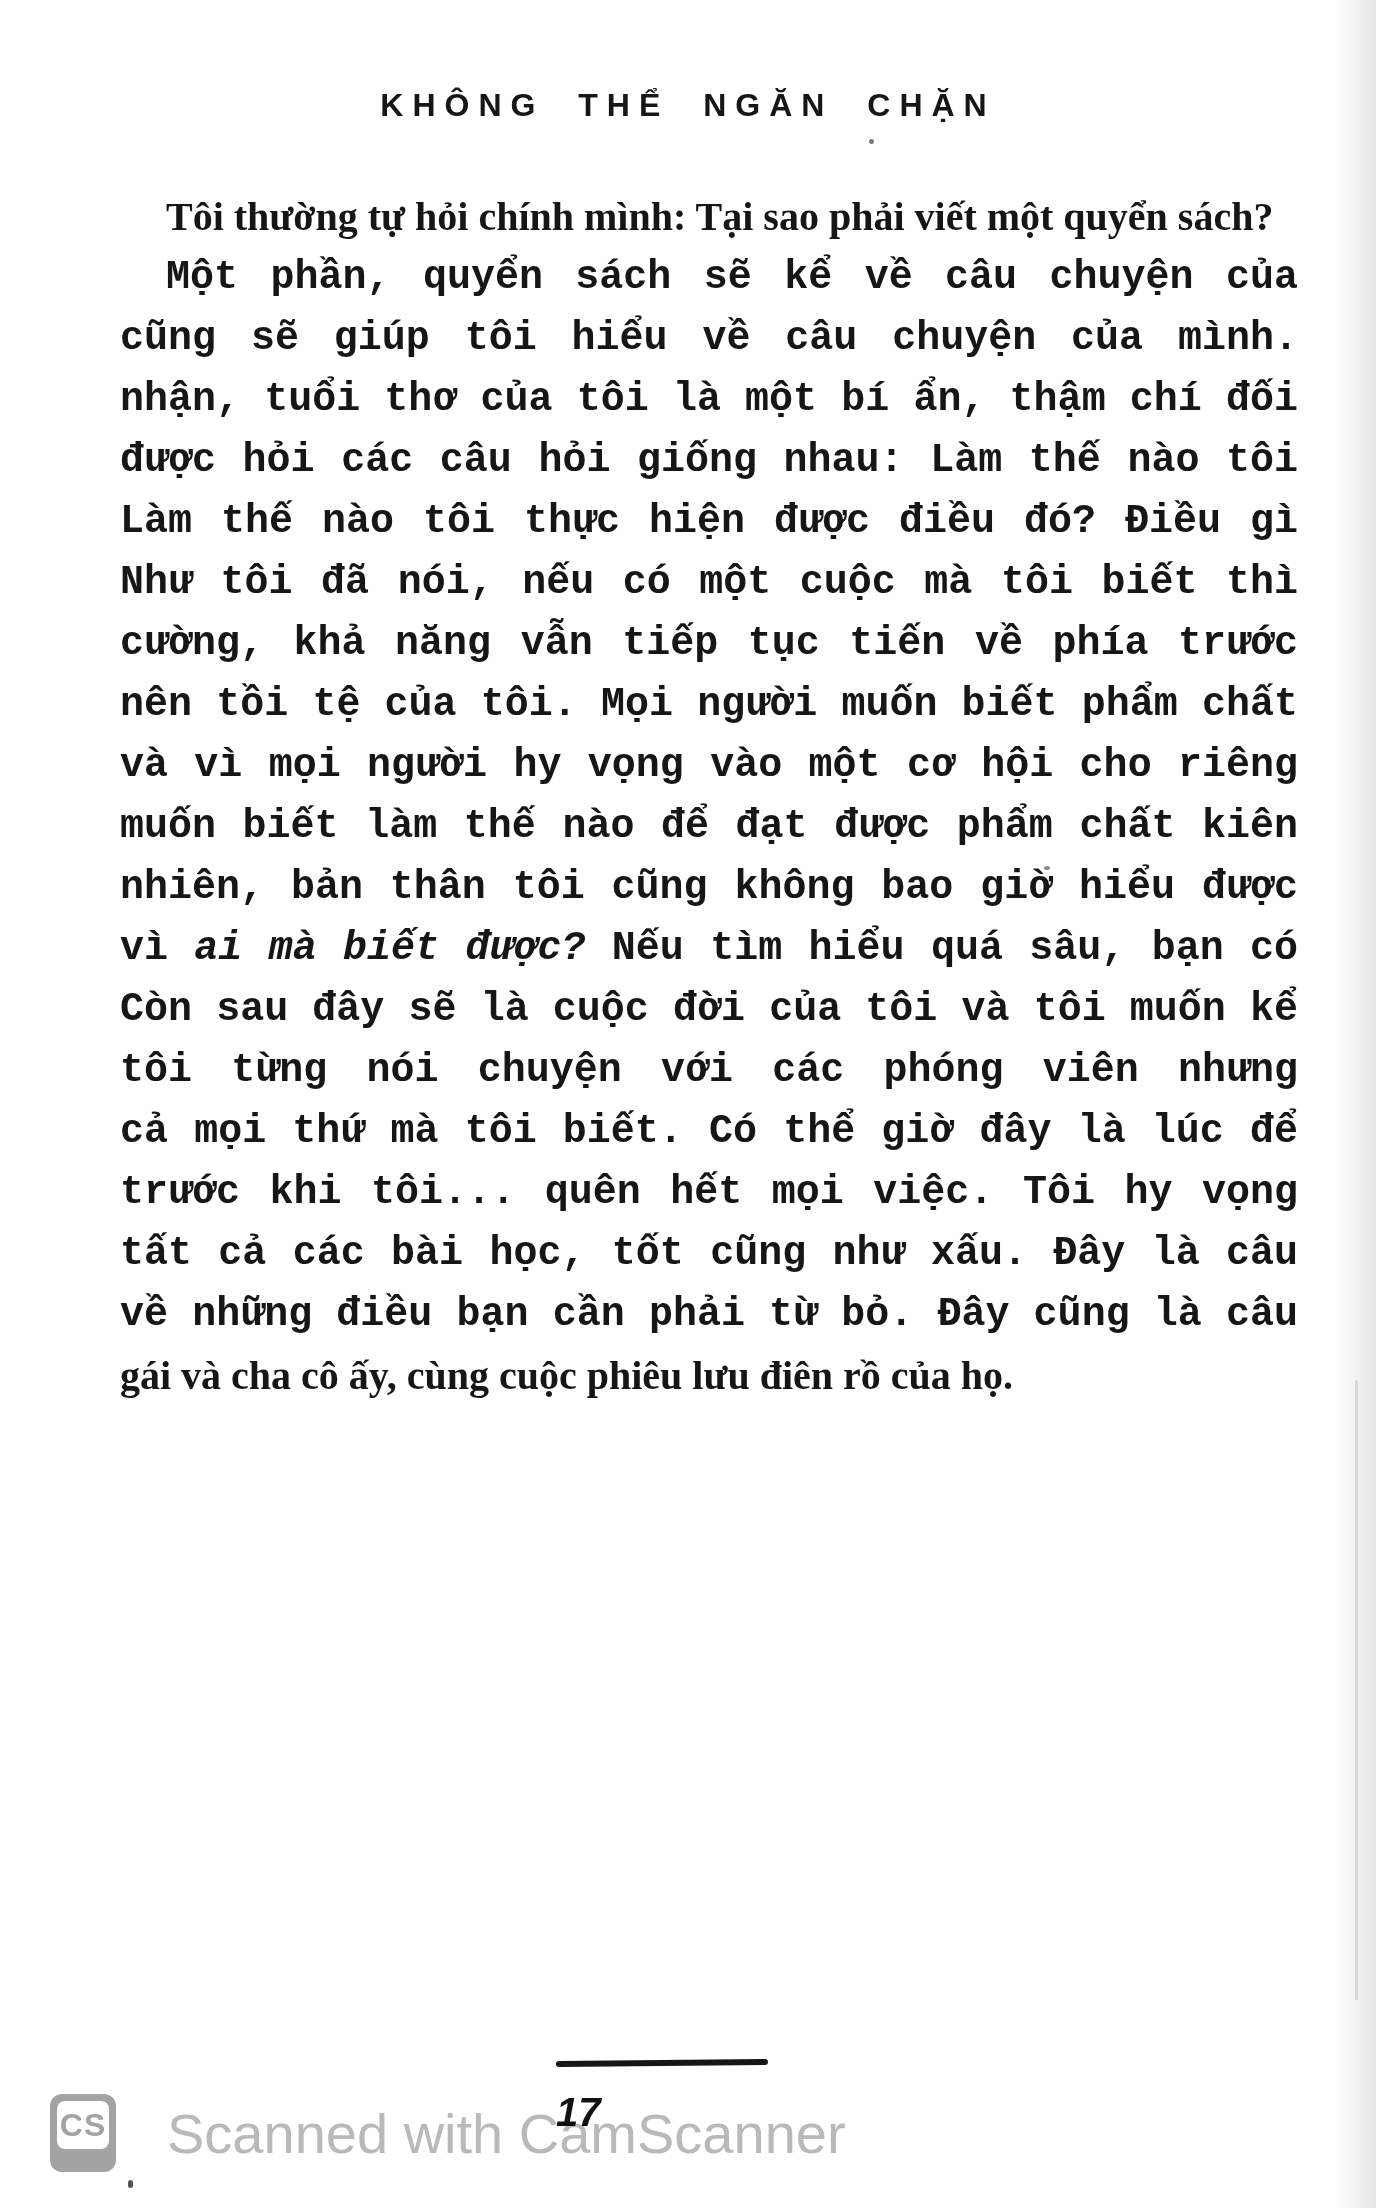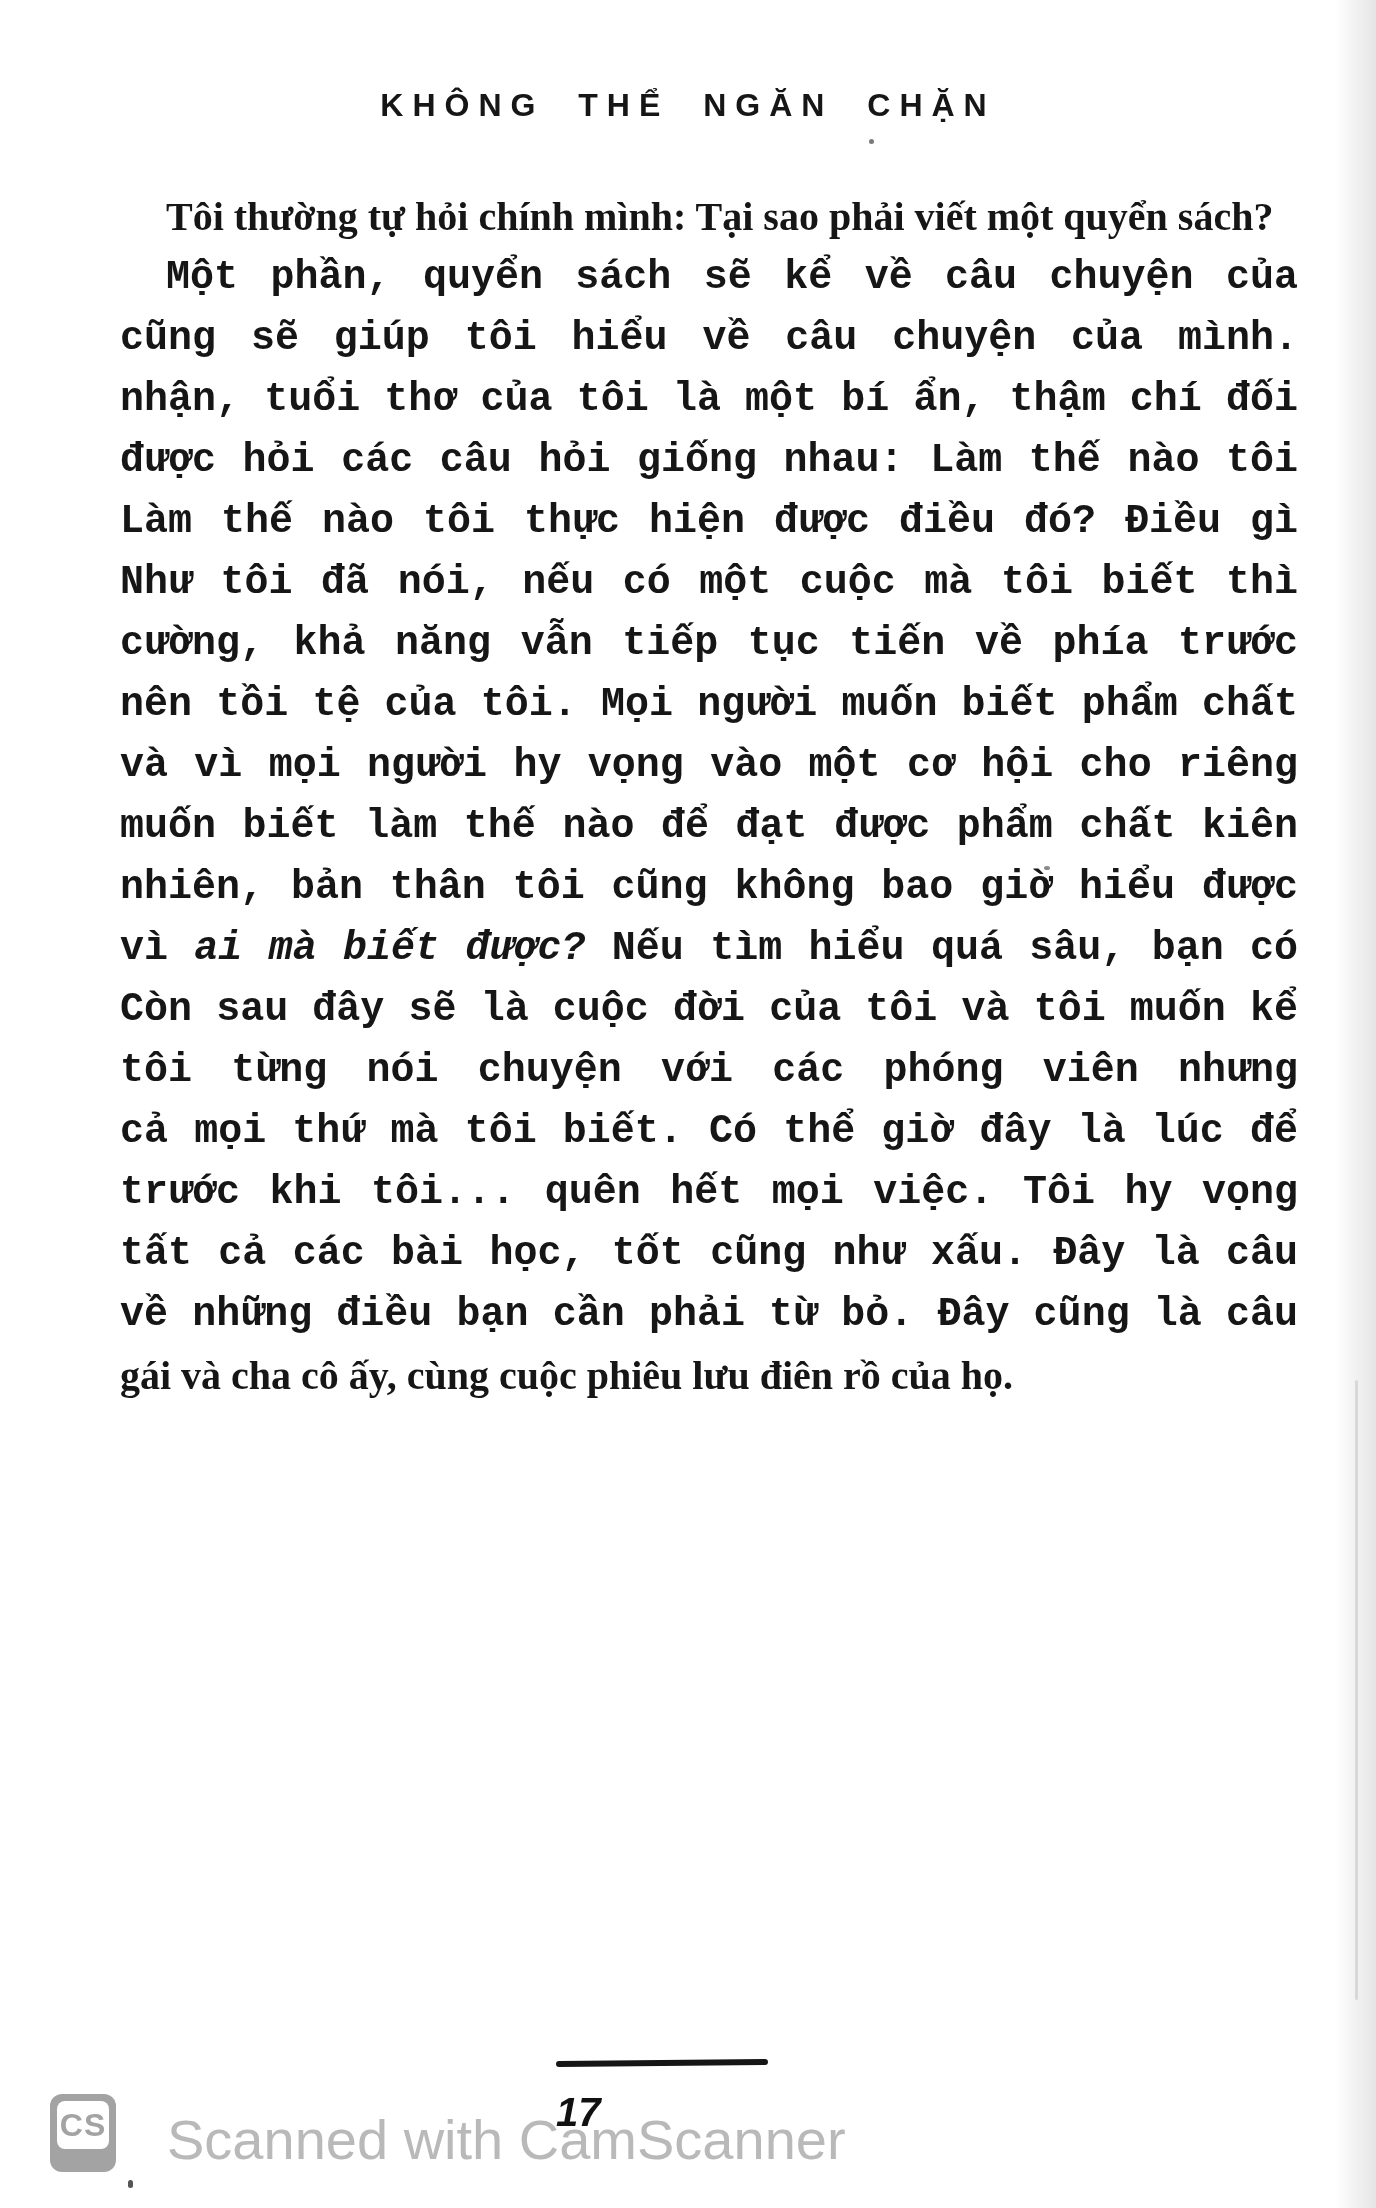--- a/index.html
+++ b/index.html
@@ -30,21 +30,21 @@
     position:absolute; left:556px; top:2060px; width:212px; height:6px;
     background:var(--ink,#161616); border-radius:3px; transform:rotate(-0.6deg);
   }
   .page-number {
     position:absolute; left:556px; top:2090px; width:212px; 
     font-family:"Liberation Sans", sans-serif; font-weight:700; font-size:40px;
     color:#111; z-index:3;font-style:italic;
   }
   
   .watermark {
-    position:absolute; left:50px; top:2094px; display:flex; align-items:flex-end;
+    position:absolute; left:50px; top:2094px; display:flex; align-items:center;
     gap:26px; z-index:2;
   }
   .cs-logo {
     position:relative; width:66px; height:78px;
     background:var(--logo-gray,#a3a3a3); border-radius:12px; flex:0 0 auto;
   }
   .cs-logo-inner {
     position:absolute; left:7px; top:7px; right:7px; height:48px;
     background:#fff; border-radius:8px;
     display:flex; align-items:center; justify-content:center;

